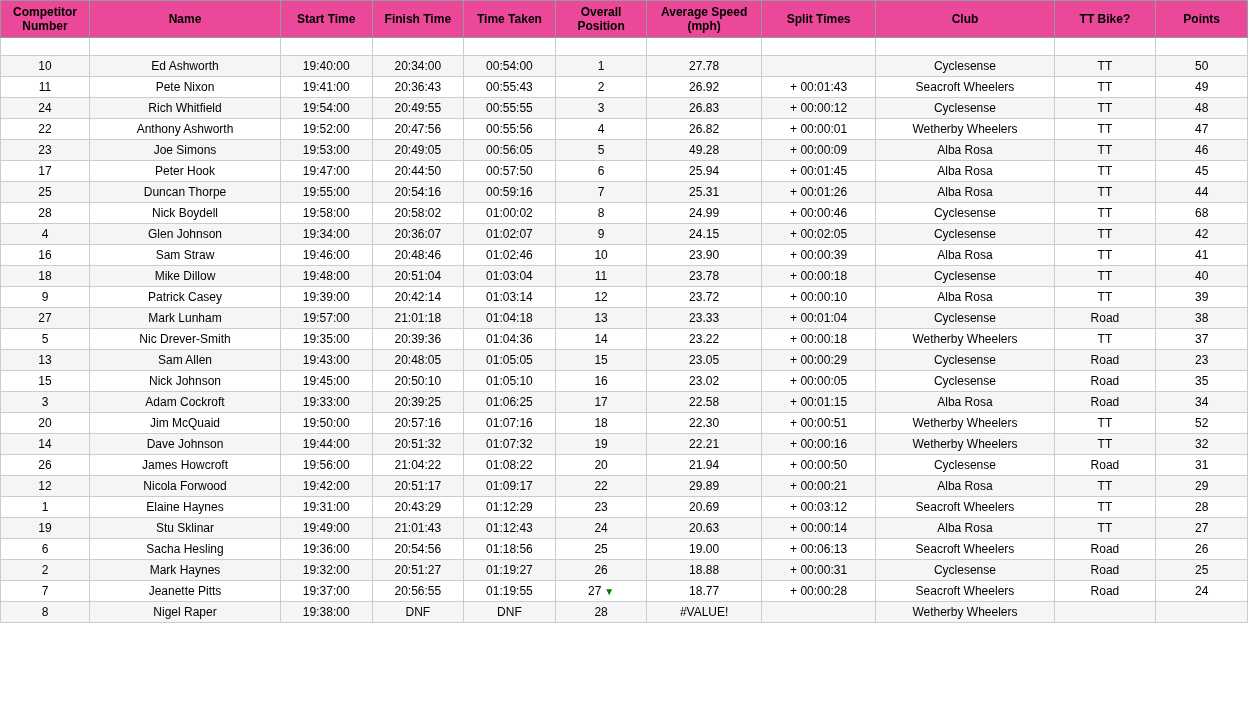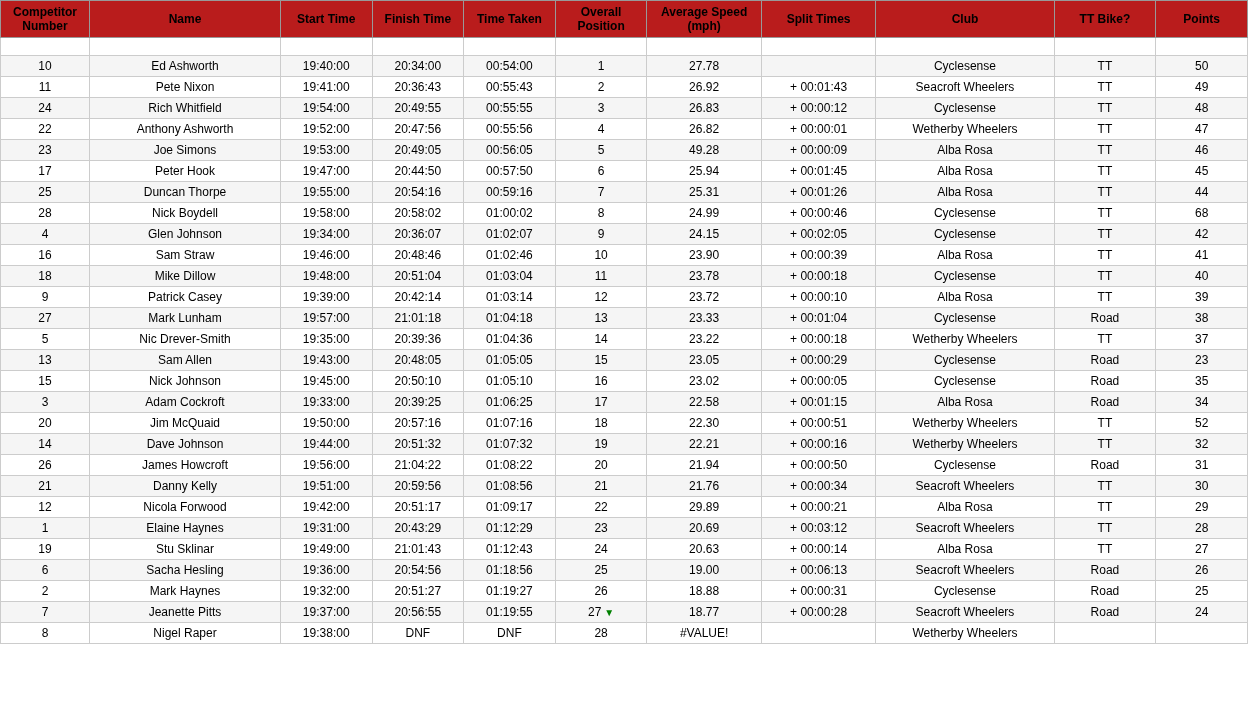--- a/index.html
+++ b/index.html
@@ -8,21 +8,21 @@
       font-size: 12px;
       background: #fff;
       width: 1248px;
     }
     table {
       width: 100%;
       border-collapse: collapse;
       table-layout: fixed;
     }
     th {
-      background: #b91c1c;
+      background: #ec4899;
       border: 1px solid #999;
       text-align: center;
       padding: 4px 2px;
       font-weight: bold;
       vertical-align: middle;
       font-size: 12px;
     }
     td {
       border: 1px solid #ccc;
       text-align: center;
@@ -356,33 +356,20 @@
         <td>21:04:22</td>
         <td>01:08:22</td>
         <td>20</td>
         <td>21.94</td>
         <td>+ 00:00:50</td>
         <td>Cyclesense</td>
         <td>Road</td>
         <td>31</td>
       </tr>
       <tr>
-        <td>21</td>
-        <td>Danny Kelly</td>
-        <td>19:51:00</td>
-        <td>20:59:56</td>
-        <td>01:08:56</td>
-        <td>21</td>
-        <td>21.76</td>
-        <td>+ 00:00:34</td>
-        <td>Seacroft Wheelers</td>
-        <td>TT</td>
-        <td>30</td>
-      </tr>
-      <tr>
         <td>12</td>
         <td>Nicola Forwood</td>
         <td>19:42:00</td>
         <td>20:51:17</td>
         <td>01:09:17</td>
         <td>22</td>
         <td>29.89</td>
         <td>+ 00:00:21</td>
         <td>Alba Rosa</td>
         <td>TT</td>

